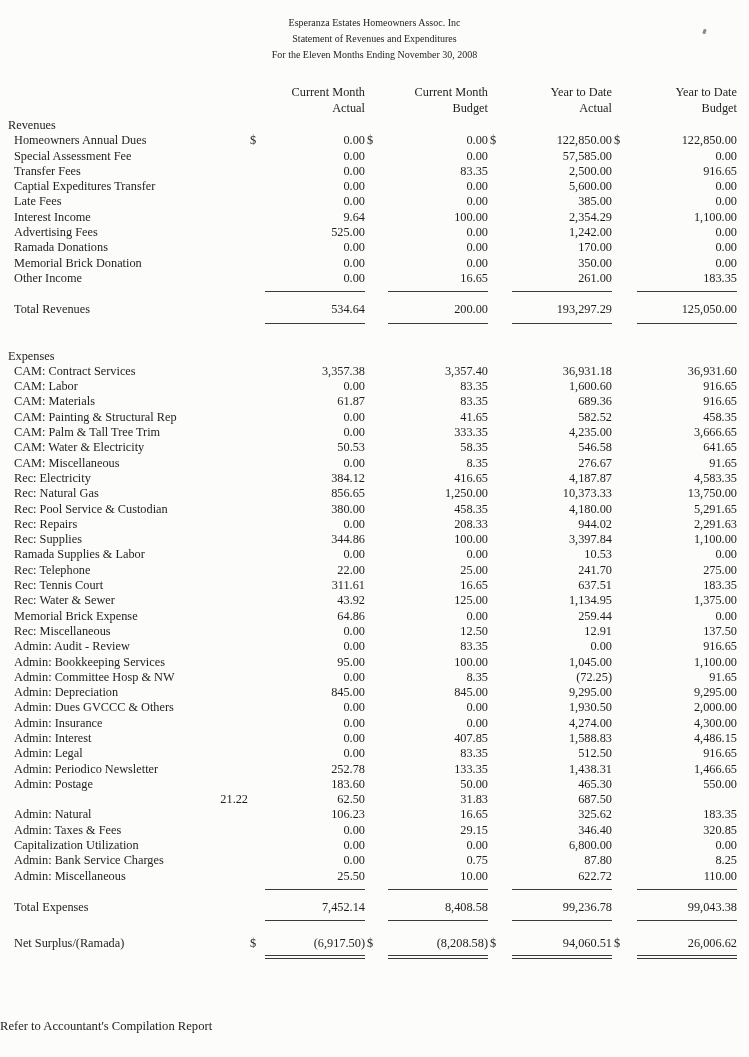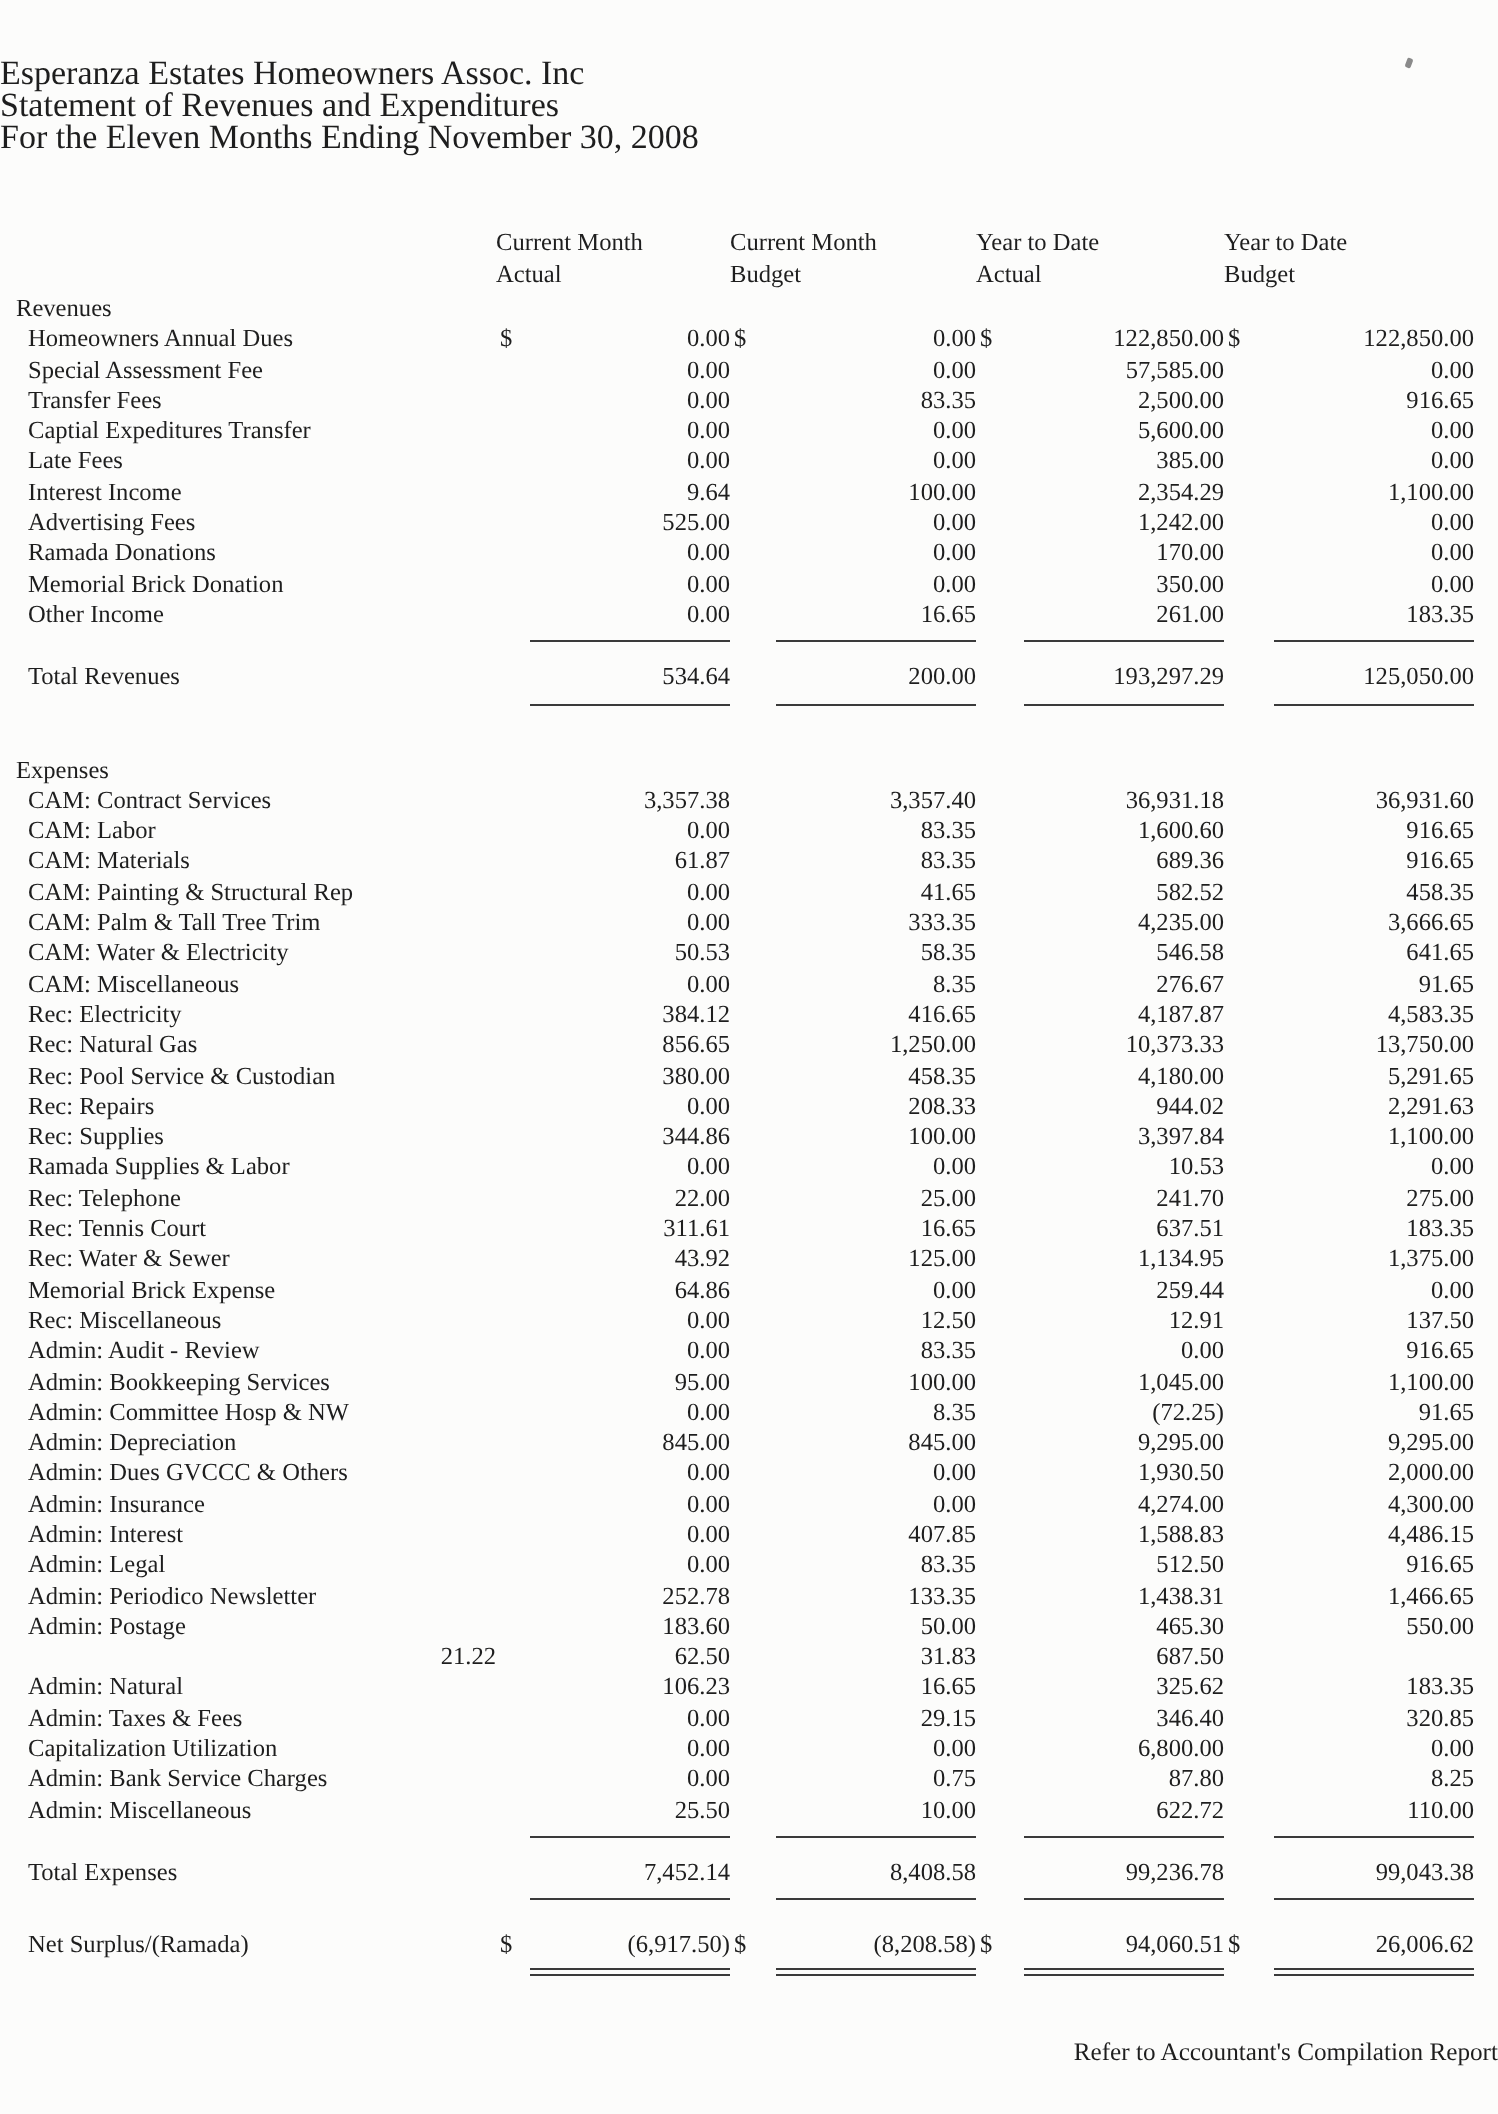--- a/index.html
+++ b/index.html
@@ -8,48 +8,48 @@
     position: relative;
     width: 749px;
     height: 1057px;
     margin: 0 auto;
     background: #fcfcfb;
     color: #1e1e1e;
     font-family: "Liberation Serif", "DejaVu Serif", serif;
     overflow: hidden;
   }
   .speck { position:absolute; left:703px; top:29px; width:3px; height:5px; background:#8a8a8a; transform: rotate(20deg); border-radius:1px; }
-  .title-block { padding-top: 29px; text-align: left; font-size: 17px; line-height: 16px; }
+  .title-block { padding-top: 15px; text-align: center; font-size: 10px; line-height: 16px; }
   .table { margin-top: 22px; }
   .grid-row {
     display: grid;
     grid-template-columns: 240px 117px 123px 124px 125px;
     padding-left: 8px;
     font-size: 12.3px;
     line-height: 15.3px;
   }
   .hdr-row { line-height: 15.5px; margin-bottom: 2px; }
-  .hdr-cell { text-align: left; white-space: pre-line; margin-top: 15px; }
+  .hdr-cell { text-align: right; white-space: pre-line; }
   .label { padding-left: 6px; white-space: nowrap; }
   .section-label { padding-left: 0; }
   .cell { display: flex; justify-content: space-between; padding-left: 2px; }
   .cell .dollar { visibility: hidden; }
   .cell.show-dollar .dollar { visibility: visible; }
   .cell .val { text-align: right; }
   .rule-row { height: 9px; }
   .rule-row .cell { display: block; }
   .rule { width: 100px; margin-left: auto; margin-top: 5px; border-top: 1.2px solid #3a3a3a; }
   .rule.double { height: 4.5px; border-top: 1.4px solid #3a3a3a; border-bottom: 1.4px solid #3a3a3a; margin-top: 3px; }
   .padded-top { padding-top: 7px; }
   .padded-top2 { padding-top: 12px; }
   .footer {
     position: absolute;
     left: 0; right: 0;
     top: 1019px;
-    text-align: right;
+    text-align: left;
     font-size: 12.6px;
   }
 </style>
 </head>
 <body>
 
 <div class="page">
   <div class="speck"></div>
 
   <div class="title-block">

